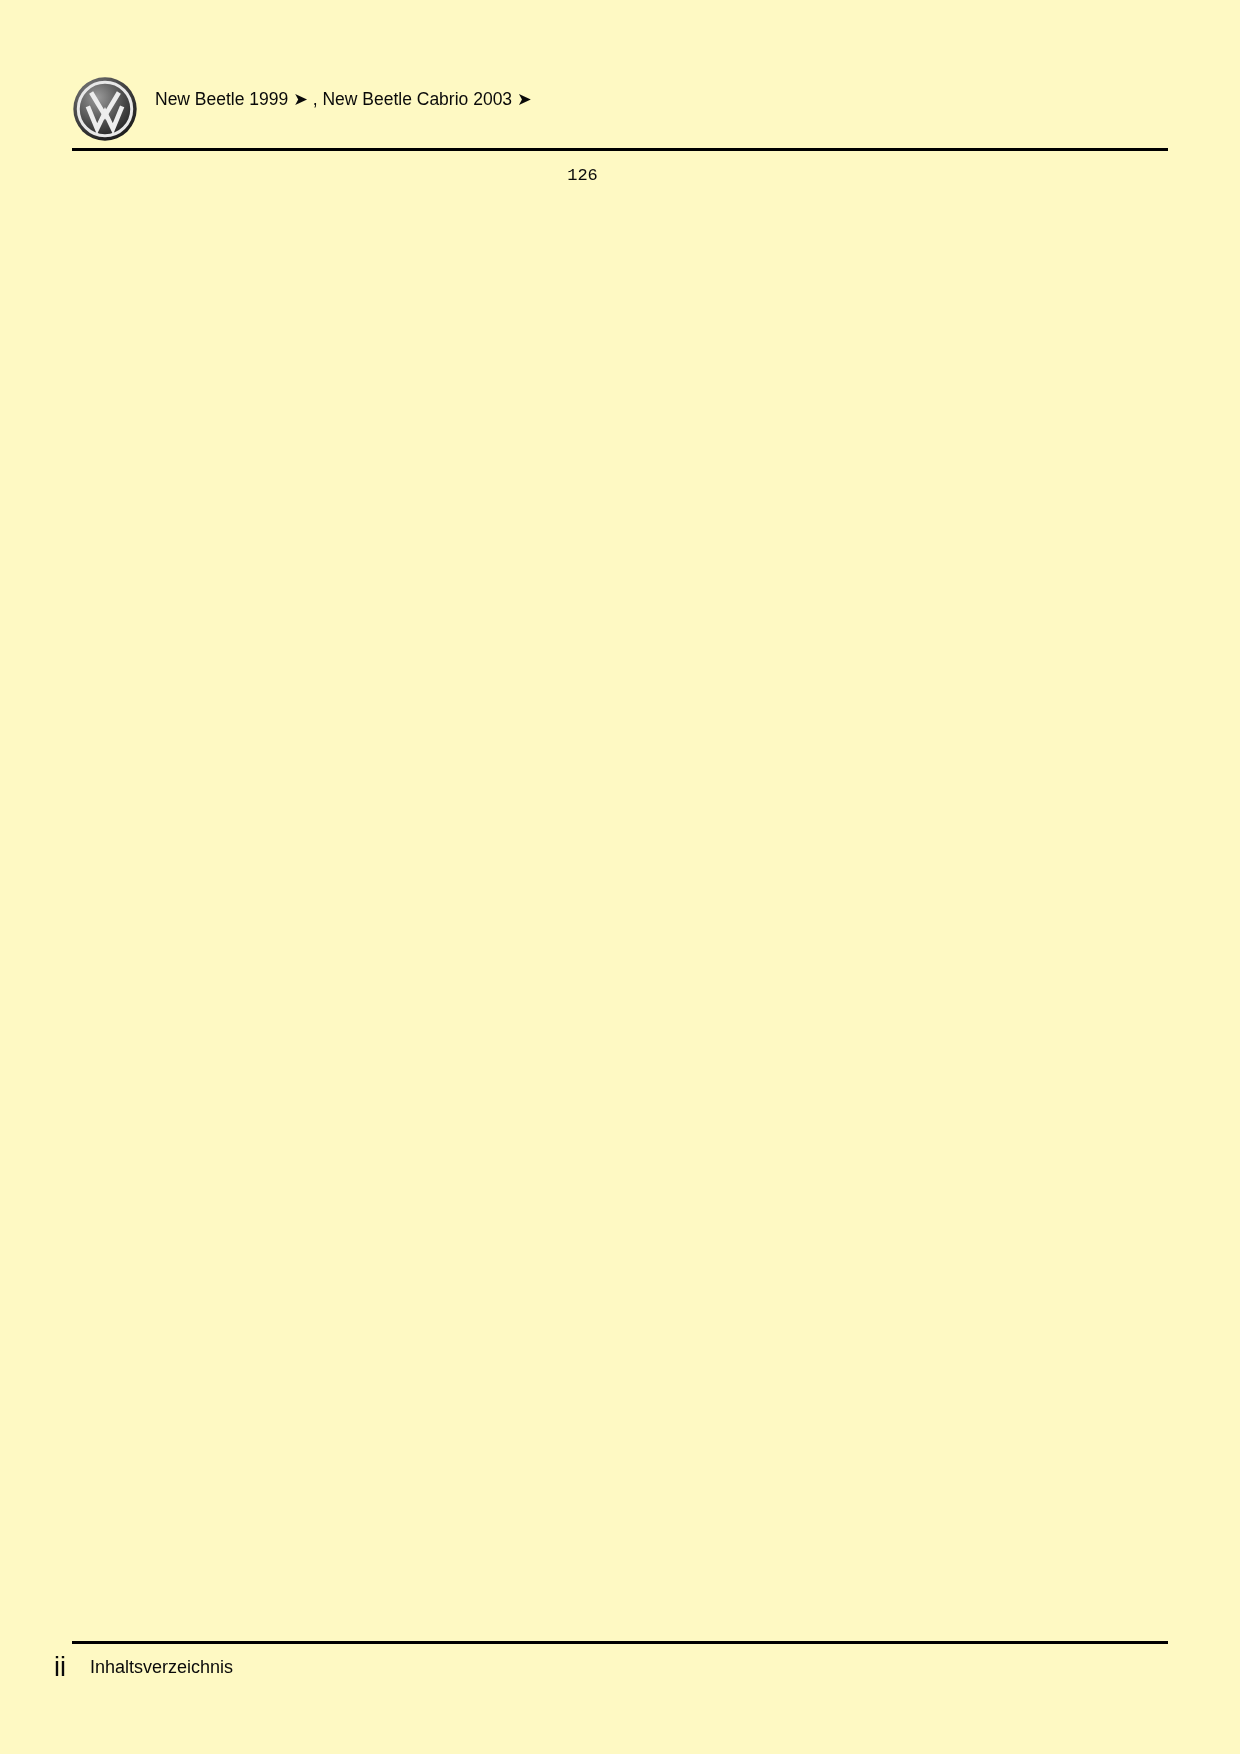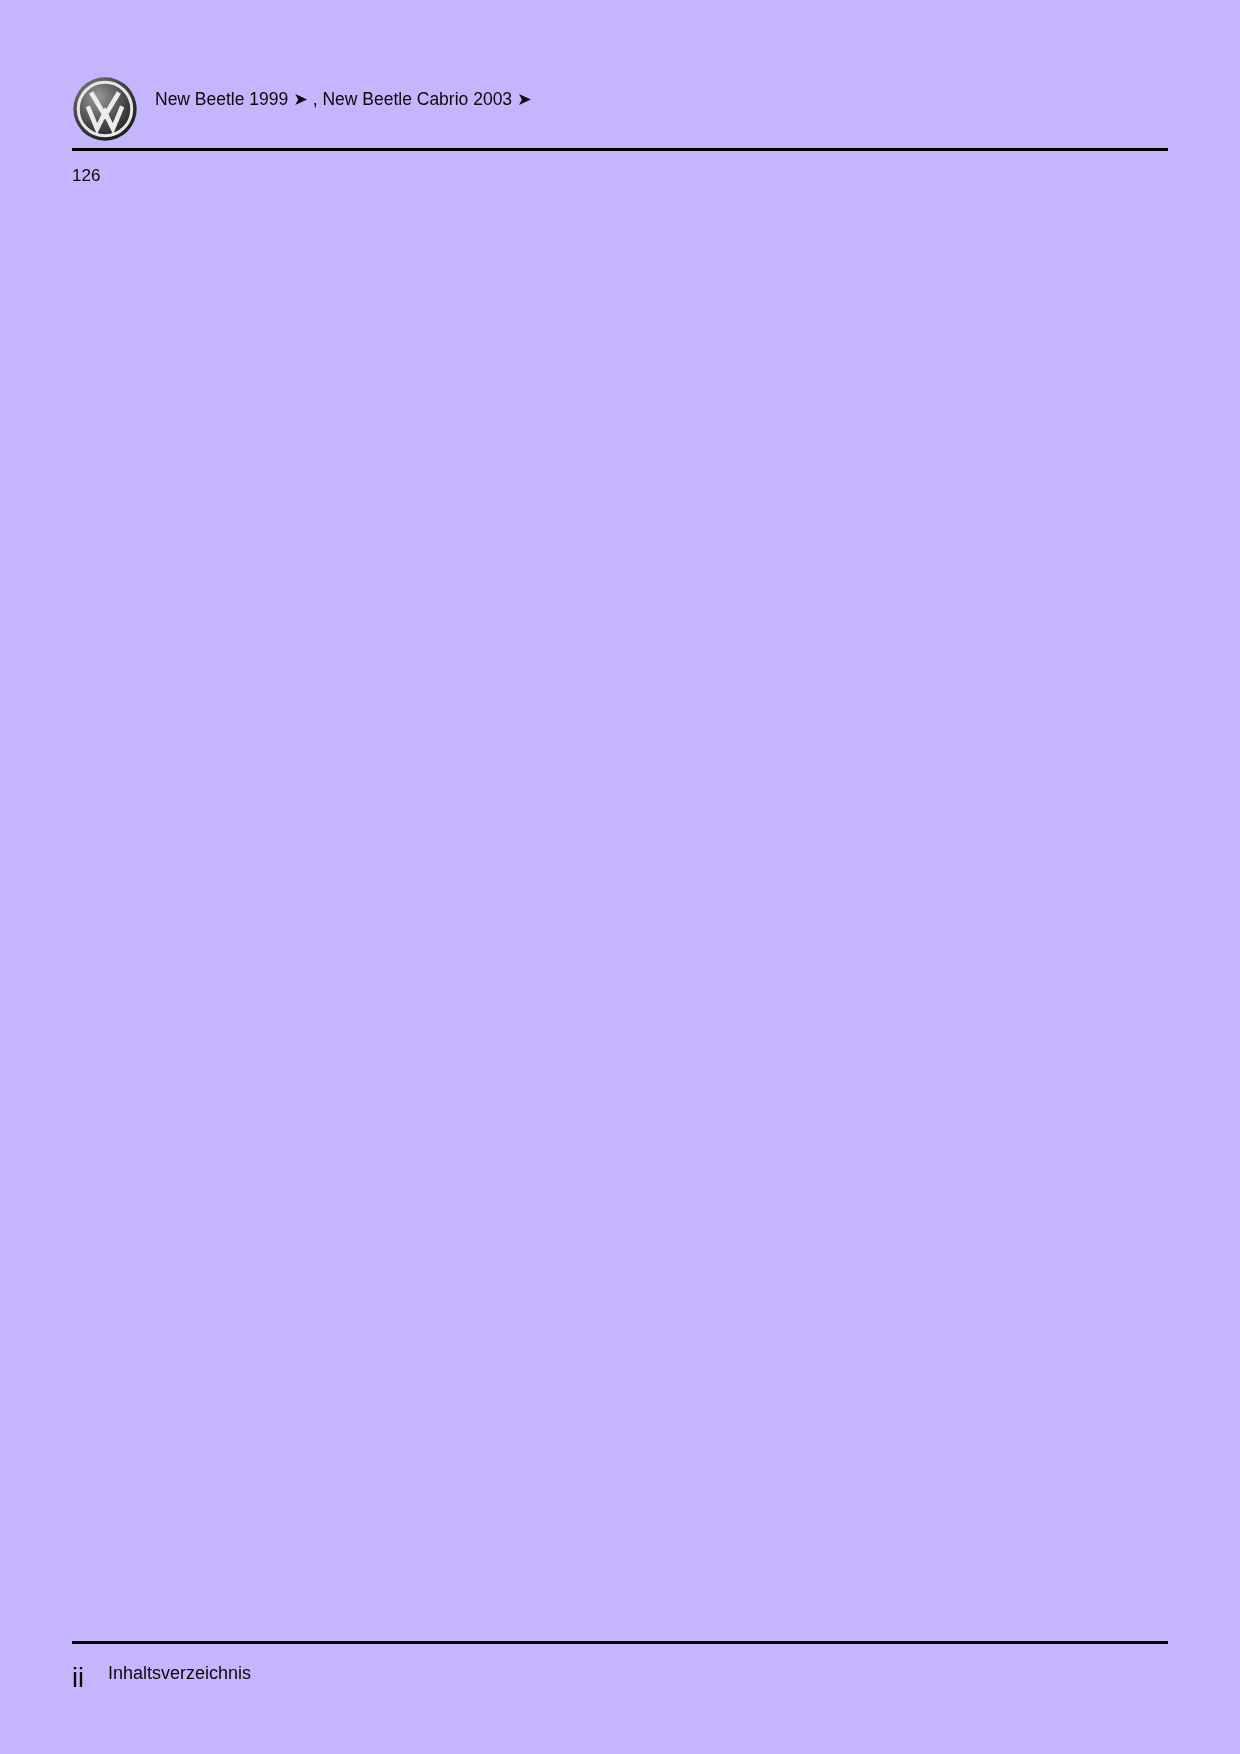--- a/index.html
+++ b/index.html
@@ -1,51 +1,51 @@
 <!DOCTYPE html>
 <html><head>
 <meta charset="utf-8">
 <style>
   html,body{margin:0;padding:0;background:#fff;}
   body{
     width:1240px;height:1754px;position:relative;
     font-family:"Liberation Sans","DejaVu Sans",sans-serif;
     color:#0a0a0a;-webkit-font-smoothing:antialiased;
   }
-  .page{position:absolute;inset:0;background:#c4b5fd;}
+  .page{position:absolute;inset:0;background:#fef9c3;}
 
   
   .hdr{position:absolute;top:76px;left:72px;right:72px;height:70px;}
   .logo{position:absolute;left:0;top:0;width:66px;height:66px;}
   .hdr-text{position:absolute;left:83px;top:12px;line-height:23px;font-size:17.5px;}
   .hdr-rule{position:absolute;top:148px;left:72px;width:1096px;height:2.5px;background:#000;}
 
   
   .toc{position:absolute;top:163px;left:72px;width:1021px;}
   .row{display:flex;align-items:baseline;line-height:25.5px;font-size:17px;padding-left:50px;}
   .row .num{flex:0 0 63px;}
   .row .title{white-space:nowrap;}
   .leader{
     flex:1 1 auto;min-width:14px;align-self:stretch;
     background-image:radial-gradient(circle,#0a0a0a 1.25px,transparent 1.55px);
     background-size:10.5px 4px;background-repeat:repeat-x;
     background-position:4px calc(100% - 7px);
     margin-left:6px;margin-right:6px;
   }
-  .row .page{flex:0 0 46px;text-align:left;}
+  .row .page{flex:0 0 46px;text-align:center;font-family:Liberation Mono, monospace;}
   .row.section{font-weight:700;margin-top:7px;}
   .row.section .leader{background-image:radial-gradient(circle,#0a0a0a 1.35px,transparent 1.65px);}
   .row.chapter{font-size:21.5px;line-height:34px;margin-top:20px;margin-bottom:4px;padding-left:0;}
   .row.chapter .leader{background-position:4px calc(100% - 9px);}
   .row.chapter .page{flex-basis:52px;}
   .row.cont .num{flex:0 0 63px;}
 
   
   .ftr-rule{position:absolute;top:1641px;left:72px;width:1096px;height:3px;background:#000;}
-  .ftr{position:absolute;top:1652px;left:72px;display:flex;align-items:flex-start;margin-top:11px;}
+  .ftr{position:absolute;top:1652px;left:54px;display:flex;align-items:center;}
   .ftr .roman{font-size:27px;}
   .ftr .label{font-size:18px;margin-left:24px;}
 </style>
 </head>
 <body>
 
 <div class="page">
 
   <div class="hdr">
     <svg class="logo" viewBox="0 0 100 100" aria-hidden="true">

